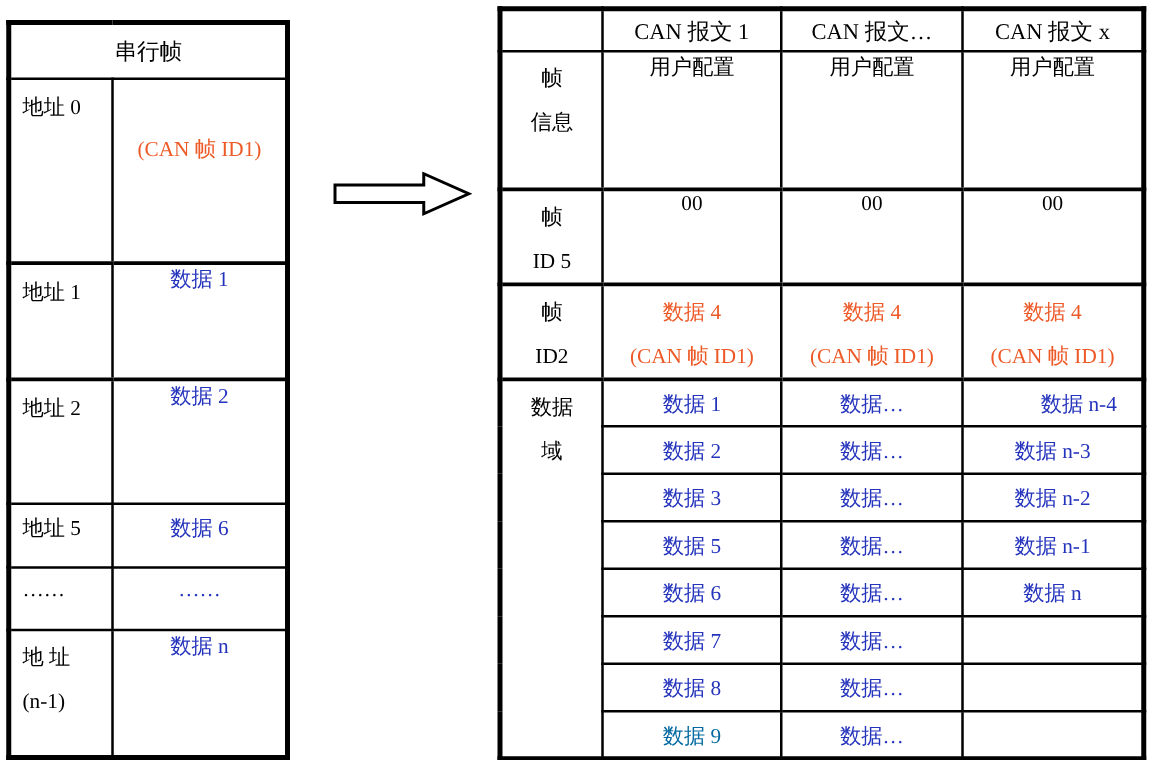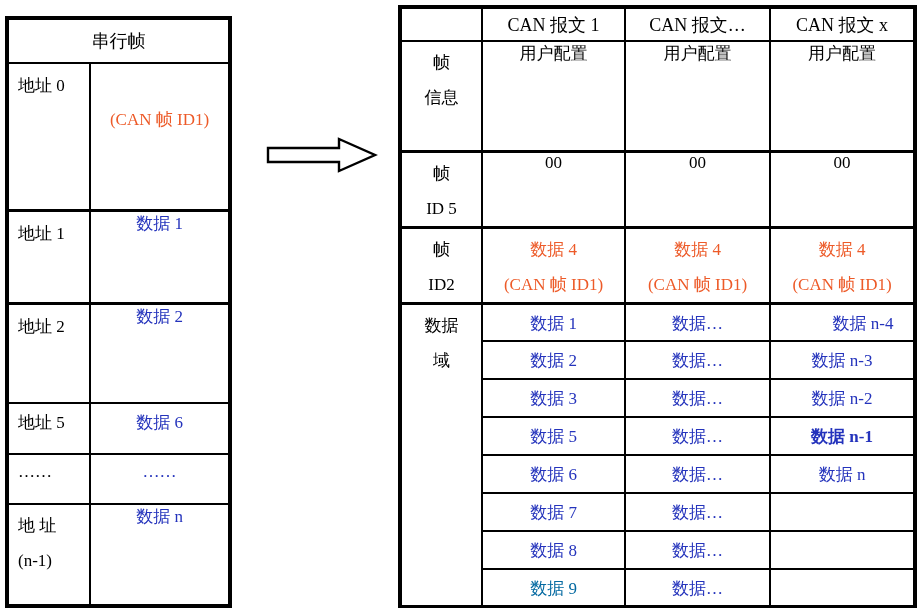--- a/index.html
+++ b/index.html
@@ -147,21 +147,21 @@
       <td class="vs" style="color: rgb(36, 51, 188);">数据 n-3</td>
     </tr>
     <tr class="h-d">
       <td class="vs" style="color: rgb(36, 51, 188);">数据 3</td>
       <td class="vs" style="color: rgb(36, 51, 188);">数据…</td>
       <td class="vs" style="color: rgb(36, 51, 188);">数据 n-2</td>
     </tr>
     <tr class="h-d">
       <td class="vs" style="color: rgb(36, 51, 188);">数据 5</td>
       <td class="vs" style="color: rgb(36, 51, 188);">数据…</td>
-      <td class="vs" style="color: rgb(36, 51, 188); font-weight: bold;">数据 n-1</td>
+      <td class="vs" style="color: rgb(36, 51, 188);">数据 n-1</td>
     </tr>
     <tr class="h-d">
       <td class="vs" style="color: rgb(36, 51, 188);">数据 6</td>
       <td class="vs" style="color: rgb(36, 51, 188);">数据…</td>
       <td class="vs" style="color: rgb(36, 51, 188);">数据 n</td>
     </tr>
     <tr class="h-d">
       <td class="vs" style="color: rgb(36, 51, 188);">数据 7</td>
       <td class="vs" style="color: rgb(36, 51, 188);">数据…</td>
       <td class="vs" style="color: rgb(36, 51, 188);"></td>

